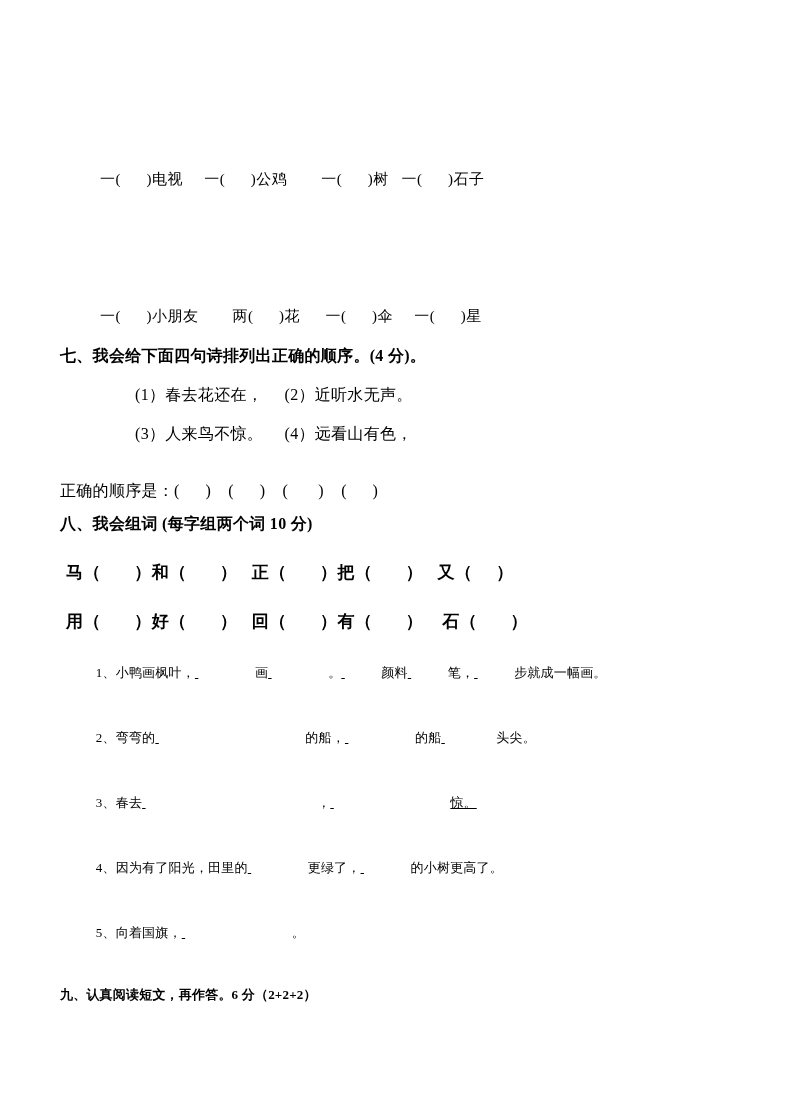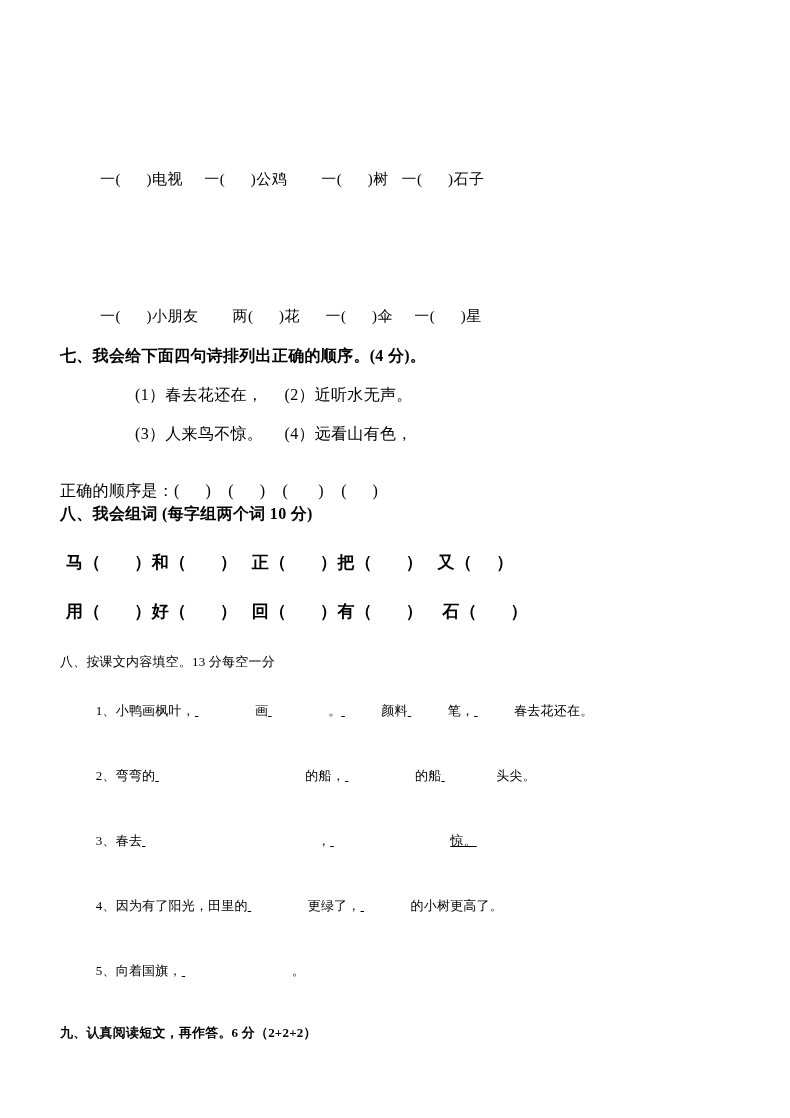--- a/index.html
+++ b/index.html
@@ -57,21 +57,21 @@
     font-weight: normal;
     font-size: 16px;
     margin-top: 36px;
     margin-left: 0px;
     white-space: pre;
     letter-spacing: 0.3px;
   }
   .q8-heading {
     font-weight: bold;
     font-size: 16px;
-    margin-top: 2px;
+    margin-top: 12px;
     letter-spacing: 0.3px;
   }
   .words-line {
     font-weight: bold;
     font-size: 17px;
     margin-top: 26px;
     margin-left: 6px;
     white-space: pre;
     letter-spacing: 0.5px;
   }
@@ -135,24 +135,23 @@
   <div class="poem-line">(3）人来鸟不惊。     (4）远看山有色，</div>
 
   <div class="order-line">正确的顺序是：(      )    (      )    (       )    (      )</div>
 
   <div class="q8-heading">八、我会组词 (每字组两个词 10 分)</div>
 
   <div class="words-line">马（       ）和（       ）   正（       ）把（       ）   又（     ）</div>
 
   <div class="words-line">用（       ）好（       ）   回（       ）有（       ）    石（       ）</div>
 
-  <div class="q8b-heading">八、按课文内容填空。13 分每空一分</div>
 
   <div class="fill-item">
-    <span>1、</span><span>小鸭画枫叶，</span><span class="u u60">&nbsp;</span><span>画</span><span class="u u60">&nbsp;</span><span>。</span><span class="u u40">&nbsp;</span><span>颜料</span><span class="u u40">&nbsp;</span><span>笔，</span><span class="u u40">&nbsp;</span><span>春去花还在。</span>
+    <span>1、</span><span>小鸭画枫叶，</span><span class="u u60">&nbsp;</span><span>画</span><span class="u u60">&nbsp;</span><span>。</span><span class="u u40">&nbsp;</span><span>颜料</span><span class="u u40">&nbsp;</span><span>笔，</span><span class="u u40">&nbsp;</span><span>步就成一幅画。</span>
   </div>
 
   <div class="fill-item">
     <span>2、</span><span>弯弯的</span><span class="u u150">&nbsp;</span><span>的船，</span><span class="u u70">&nbsp;</span><span>的船</span><span class="u u55">&nbsp;</span><span>头尖。</span>
   </div>
 
   <div class="fill-item">
     <span>3、</span><span>春去</span><span class="u u175">&nbsp;</span><span>，</span><span class="u u120">&nbsp;</span><span class="u">惊。</span>
   </div>
 

